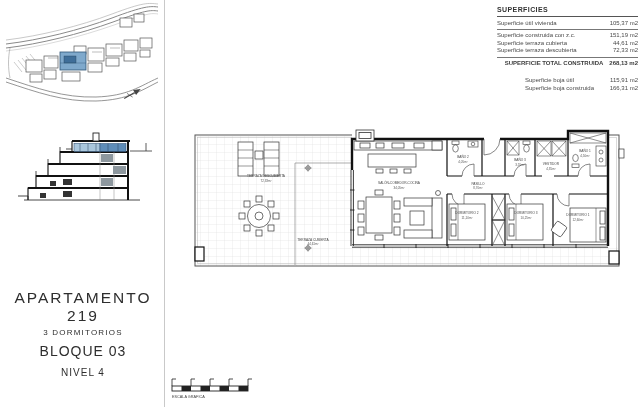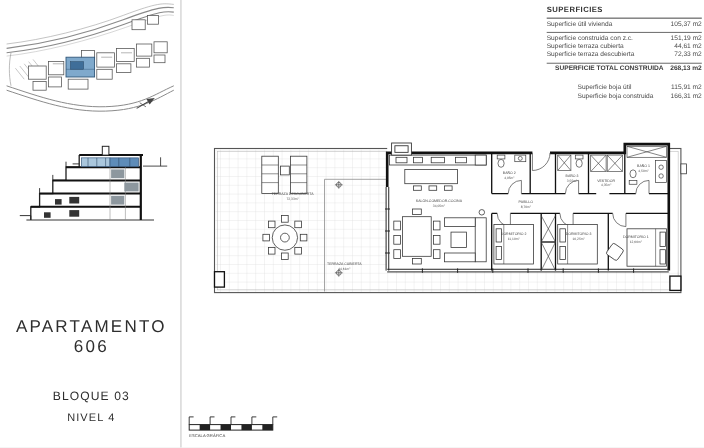--- a/index.html
+++ b/index.html
@@ -14,21 +14,21 @@
   .sup .sup-title{font-size:7px;font-weight:bold;letter-spacing:.4px;color:#333;padding-bottom:2px;border-bottom:1px solid #555;margin-bottom:3px;}
   .sup .row{display:flex;justify-content:space-between;}
   .sup .rule{border-top:1px solid #777;margin:2px 0;}
   .sup .total{display:flex;justify-content:flex-end;gap:6px;font-weight:bold;color:#3c3c3c;margin-top:2px;}
   .sup .extra{margin-top:10px;padding-left:28px;}
 
   
   .title-block{position:absolute;left:0;top:289px;width:166px;text-align:center;color:#2e2e2e;}
   .tb-apartment{font-size:15.5px;letter-spacing:2px;font-weight:400;}
   .tb-bedrooms{font-size:8px;letter-spacing:1.2px;margin-top:3px;}
-  .tb-block{font-size:11px;letter-spacing:1px;margin-top:30px;}
+  .tb-block{font-size:14px;letter-spacing:1px;margin-top:6px;}
   .tb-level{font-size:10px;letter-spacing:1px;margin-top:8px;}
 
   svg{position:absolute;overflow:visible;}
   .plan-label{font-size:3.2px;fill:#444;}
   .plan-area{font-size:3px;fill:#555;}
 </style>
 </head>
 <body>
 
 <div class="canvas">
@@ -332,21 +332,22 @@
         <span>115,91 m2</span>
       </div>
       <div class="row">
         <span>Superficie boja construida</span>
         <span>166,31 m2</span>
       </div>
     </div>
   </div>
 
   <div class="title-block">
-    <div class="tb-apartment">APARTAMENTO 606</div>
+    <div class="tb-apartment">APARTAMENTO 219</div>
+    <div class="tb-bedrooms">3 DORMITORIOS</div>
     <div class="tb-block">BLOQUE 03</div>
     <div class="tb-level">NIVEL 4</div>
   </div>
 
   <svg style="left:168px;top:376px;width:90px;height:26px" viewBox="0 0 90 26">
     <g stroke="#222" stroke-width="0.8">
       <path d="M4,3 V10 M23,3 V10 M42,3 V10 M61,3 V10 M80,3 V10" fill="none"></path>
       <path d="M4,3 H8 M23,3 H27 M42,3 H46 M61,3 H65 M80,3 H84" fill="none"></path>
     </g>
     <rect x="4" y="10" width="76" height="5" fill="#fff" stroke="#222" stroke-width="0.9"></rect>

